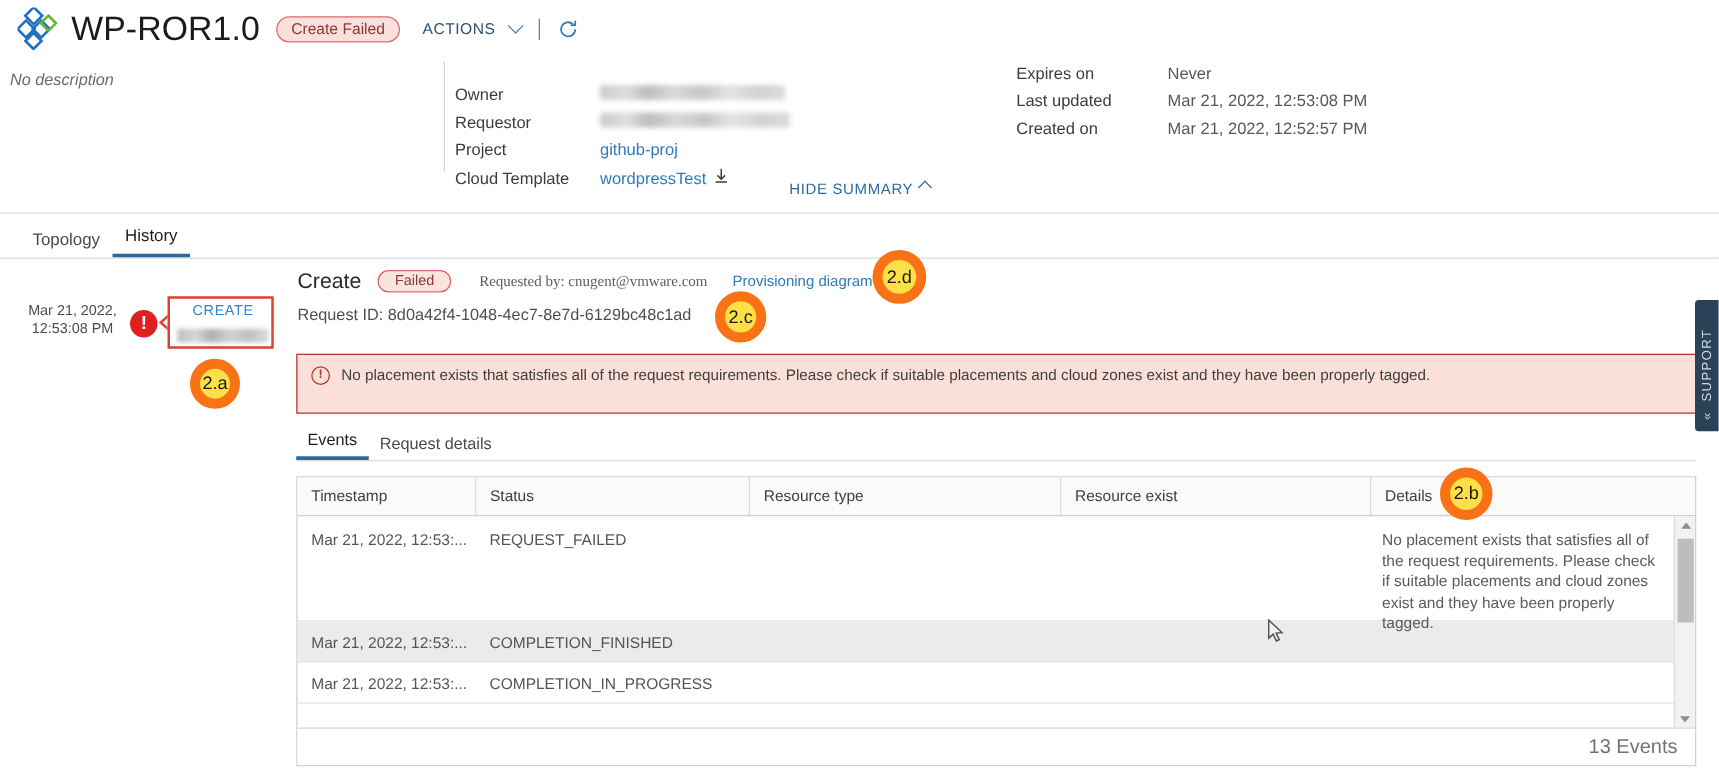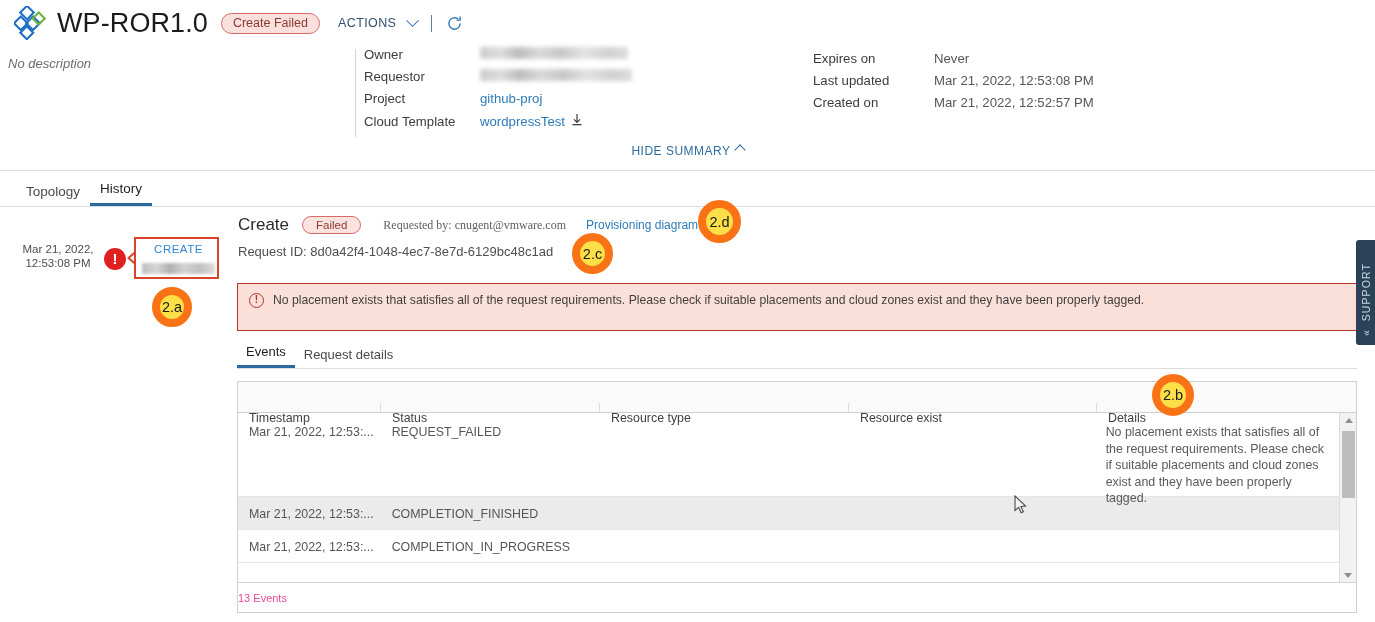--- a/index.html
+++ b/index.html
@@ -25,21 +25,21 @@
   .actions { margin-left: 18px; font-size: 12.5px; color: #31506b; letter-spacing: .4px; display: flex; align-items: center; gap: 12px; cursor: pointer; }
   .chev-d { display:inline-block; width: 9px; height: 9px; border-right: 1.6px solid #3b7fc4; border-bottom: 1.6px solid #3b7fc4; transform: rotate(45deg) translate(-2px,-2px); }
   .vbar { margin-left: 14px; width: 1px; height: 17px; background: #5a7fa3; }
   .refresh { margin-left: 14px; width: 17px; height: 17px; cursor: pointer; }
 
   
   .summary { position: absolute; left: 0; top: 46px; width: 1375px; height: 124px; }
   .nodesc { position: absolute; left: 8px; top: 10px; font-size: 13px; font-style: italic; color: #6b6b6b; }
   .divline { position: absolute; left: 355px; top: 3px; width: 1px; height: 88px; background: #d4d4d4; }
   .col { position: absolute; font-size: 13.2px; }
-  .col1 { left: 364px; top: 1px; }
+  .col1 { left: 364px; top: 22px; }
   .col2 { left: 813px; top: 5px; }
   .row { display: flex; align-items: baseline; height: 22px; }
   .lbl { color: #3c3c3c; }
   .val { color: #575757; }
   .c1 .lbl { width: 116px; }
   .c2 .lbl { width: 121px; }
   .lnk { color: #2f7bb8; cursor: pointer; }
   .blur-bar { display: inline-block; height: 12px; border-radius: 2px;
     background: linear-gradient(90deg,#c9c9c9 0%,#dcdcdc 14%,#b9b9b9 26%,#d8d8d8 40%,#c4c4c4 55%,#e2e2e2 70%,#cfcfcf 86%,#dadada 100%);
     filter: blur(2.1px); opacity: .95; vertical-align: middle; }
@@ -85,32 +85,32 @@
     color: #b3362a; font-size: 10px; line-height: 11px; text-align: center; font-weight: bold; margin-top: 1px; }
   .banner-txt { margin-left: 9px; font-size: 12.2px; color: #3f3f3f; line-height: 17px; max-width: 1060px; }
 
   .subtabs { position: absolute; left: 5px; top: 136px; width: 1120px; height: 26px; display: flex; align-items: flex-end; border-bottom: 1px solid #dcdcdc; }
   .stab { font-size: 13px; color: #4a4a4a; padding: 0 9px 6px 9px; cursor: pointer; }
   .stab.sel { color: #1f1f1f; border-bottom: 3px solid #2a6a9e; text-align: right; }
 
   
   .tbl { position: absolute; left: 5px; top: 174px; width: 1120px; height: 232px; border: 1px solid #d0d0d0; background: #fff; }
   .thead { display: flex; height: 31px; background: #fafafa; border-bottom: 1px solid #cfcfcf; }
-  .th { font-size: 12.4px; color: #414141; padding: 8px 0 0 11px; border-right: 1px solid #dcdcdc; margin-top: 21px; }
+  .th { font-size: 12.4px; color: #414141; padding: 8px 0 0 11px; border-right: 1px solid #dcdcdc; }
   .th:last-child { border-right: none; }
   .cA { width: 143px; } .cB { width: 219px; } .cC { width: 249px; } .cD { width: 248px; } .cE { width: 245px; }
   .tbody { position: absolute; left: 0; top: 31px; width: 1101px; height: 170px; }
   .tr { display: flex; border-bottom: 1px solid #e6e6e6; }
   .tr.alt { background: #ebebeb; }
   .td { font-size: 12.4px; color: #555; padding: 9px 0 0 11px; line-height: 17px; }
   .tr-tall .td { padding-top: 11px; }
   .td.detail { color: #5a5a5a; line-height: 16.5px; padding-right: 12px; }
   .tfoot { position: absolute; left: 0; bottom: 0; width: 1118px; height: 30px; border-top: 1px solid #d5d5d5;
-    background: #fff; display: flex; align-items: center; padding-right: 14px;
-    font-size: 11px; color: #ec4899; }
+    background: #fff; display: flex; align-items: center; justify-content: flex-end; padding-right: 14px;
+    font-size: 16px; color: #737373; }
   .sbar { position: absolute; right: 0; top: 31px; width: 17px; height: 170px; background: #f2f2f2; border-left: 1px solid #dcdcdc; }
   .sb-arr { width: 17px; height: 15px; display: flex; align-items: center; justify-content: center; }
   .sb-arr i { width: 0; height: 0; border-left: 4px solid transparent; border-right: 4px solid transparent; }
   .sb-up i { border-bottom: 5px solid #8e8e8e; }
   .sb-dn i { border-top: 5px solid #8e8e8e; position: absolute; bottom: 5px; left: 4px; }
   .sb-thumb { position: absolute; left: 2px; top: 18px; width: 13px; height: 67px; background: #bdbdbd; }
 
   
   .support { position: absolute; right: 0; top: 240px; width: 19px; height: 105px;
     background: #2a4257; border-radius: 3px 0 0 3px; color: #cfd9e2; display: flex; align-items: center; justify-content: center; cursor: pointer; }

